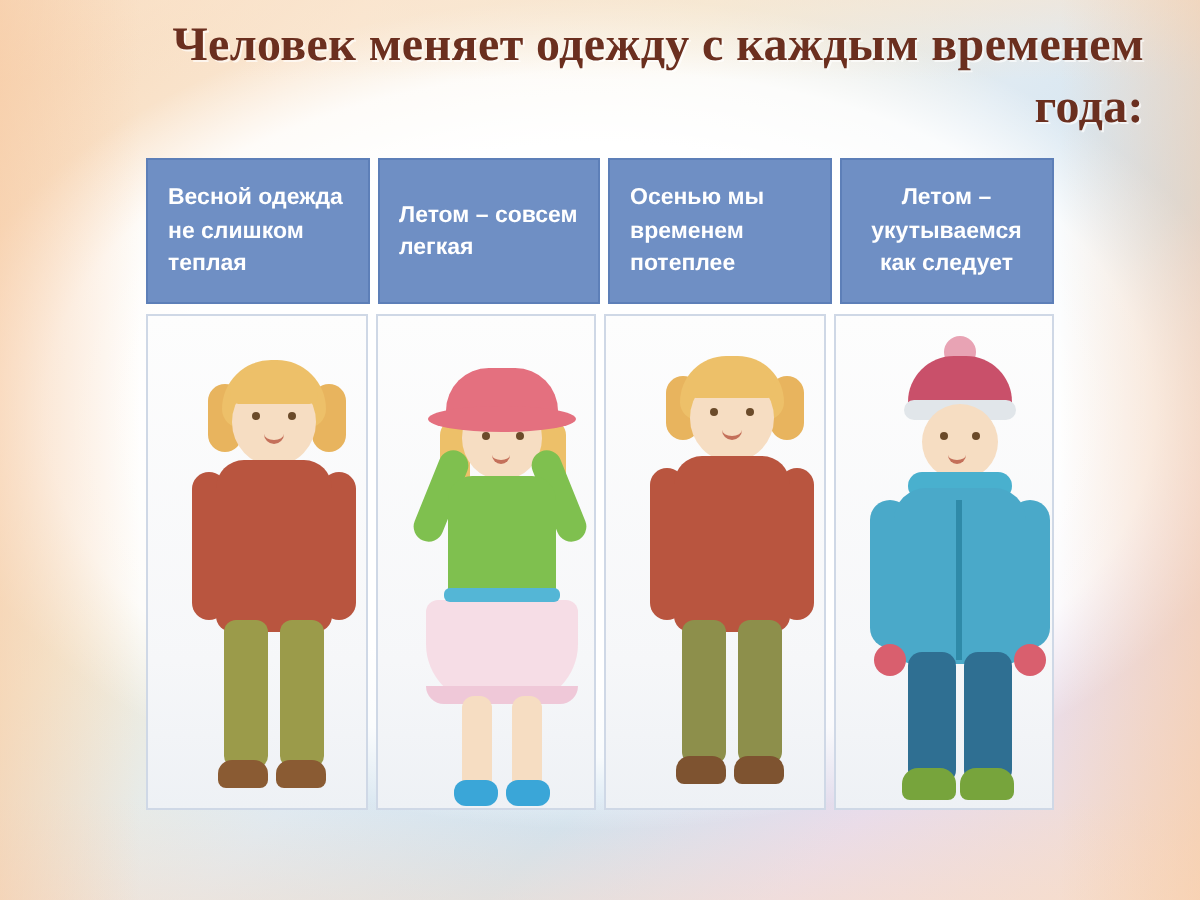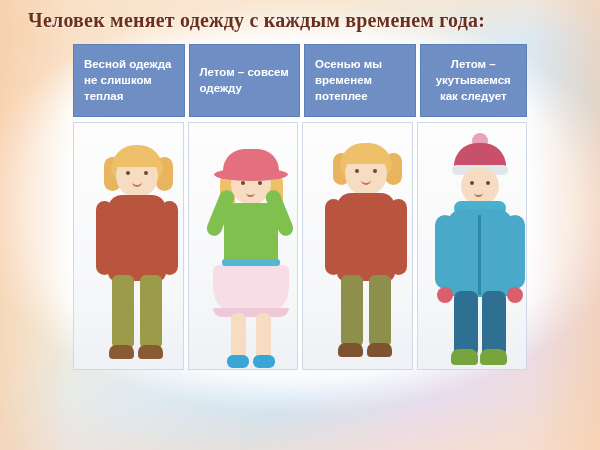--- a/index.html
+++ b/index.html
@@ -29,25 +29,25 @@
       linear-gradient(to right, rgba(247,200,160,0.55) 0px, rgba(247,200,160,0.0) 70px),
       linear-gradient(to left, rgba(247,200,160,0.5) 0px, rgba(247,200,160,0.0) 70px),
       linear-gradient(to bottom, rgba(250,228,205,0.5) 0px, rgba(250,228,205,0.0) 40px),
       linear-gradient(to top, rgba(250,222,200,0.45) 0px, rgba(250,222,200,0.0) 50px);
     pointer-events: none;
   }
 
   .title {
     position: relative;
     z-index: 2;
-    text-align: left;
+    text-align: right;
     padding: 8px 28px 0 28px;
     font-family: "Liberation Serif", serif;
     font-weight: bold;
-    font-size: 20px;
+    font-size: 24px;
     line-height: 1.28;
     color: #6b2f1f;
     text-shadow: 1px 1px 0 rgba(255,255,255,0.65);
     letter-spacing: 0.2px;
   }
 
   .table-wrap {
     position: relative;
     z-index: 2;
     margin: 10px auto 0 auto;
@@ -189,21 +189,21 @@
 <body>
 
 <div class="slide">
 
   <div class="title">Человек меняет одежду с каждым временем года:</div>
 
   <div class="table-wrap">
 
     <div class="head-row">
       <div class="head-cell first">Весной одежда не слишком теплая</div>
-      <div class="head-cell first">Летом – совсем одежду</div>
+      <div class="head-cell first">Летом – совсем легкая</div>
       <div class="head-cell first">Осенью мы временем потеплее</div>
       <div class="head-cell">Летом – укутываемся как следует</div>
     </div>
 
     <div class="body-row">
 
       <div class="img-cell">
         <div class="ph-bg"></div>
         <div class="fig f1">
           <div class="pigtail pigtail-l"></div>

